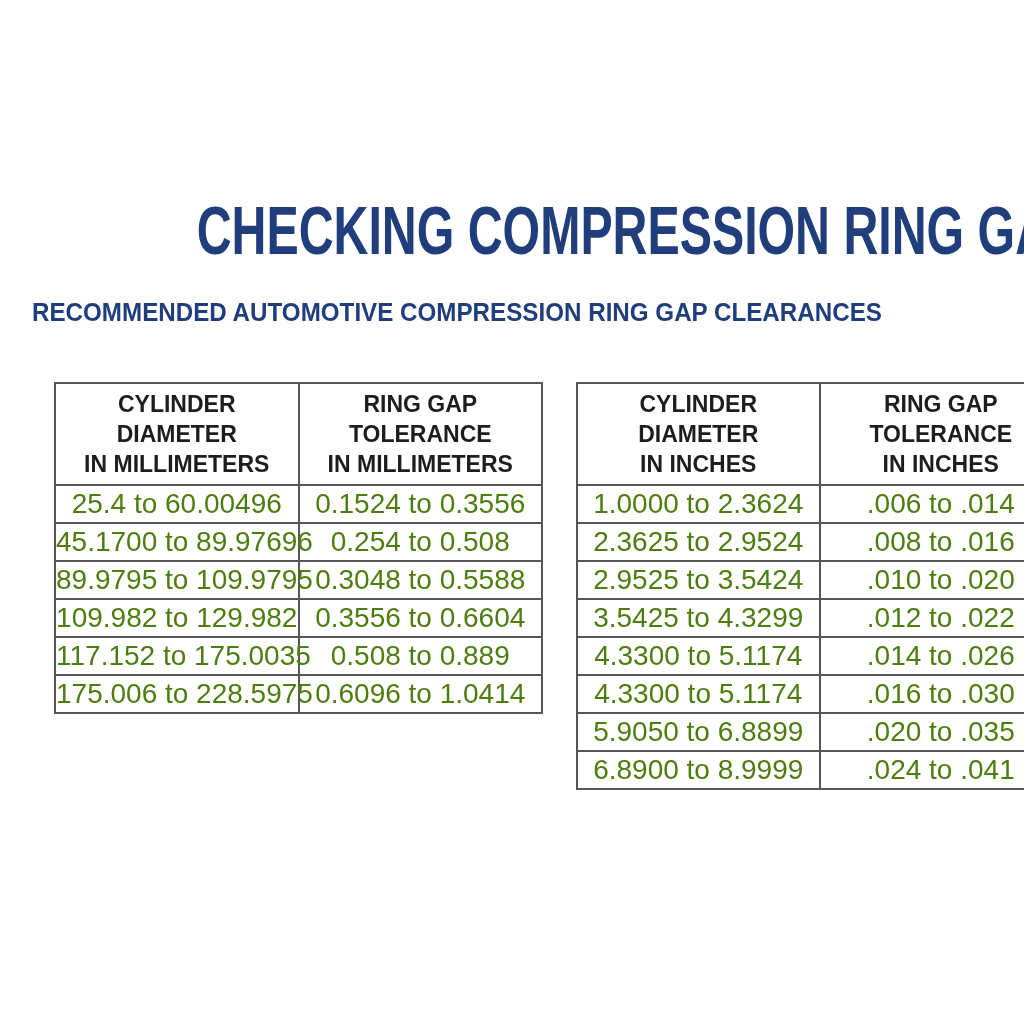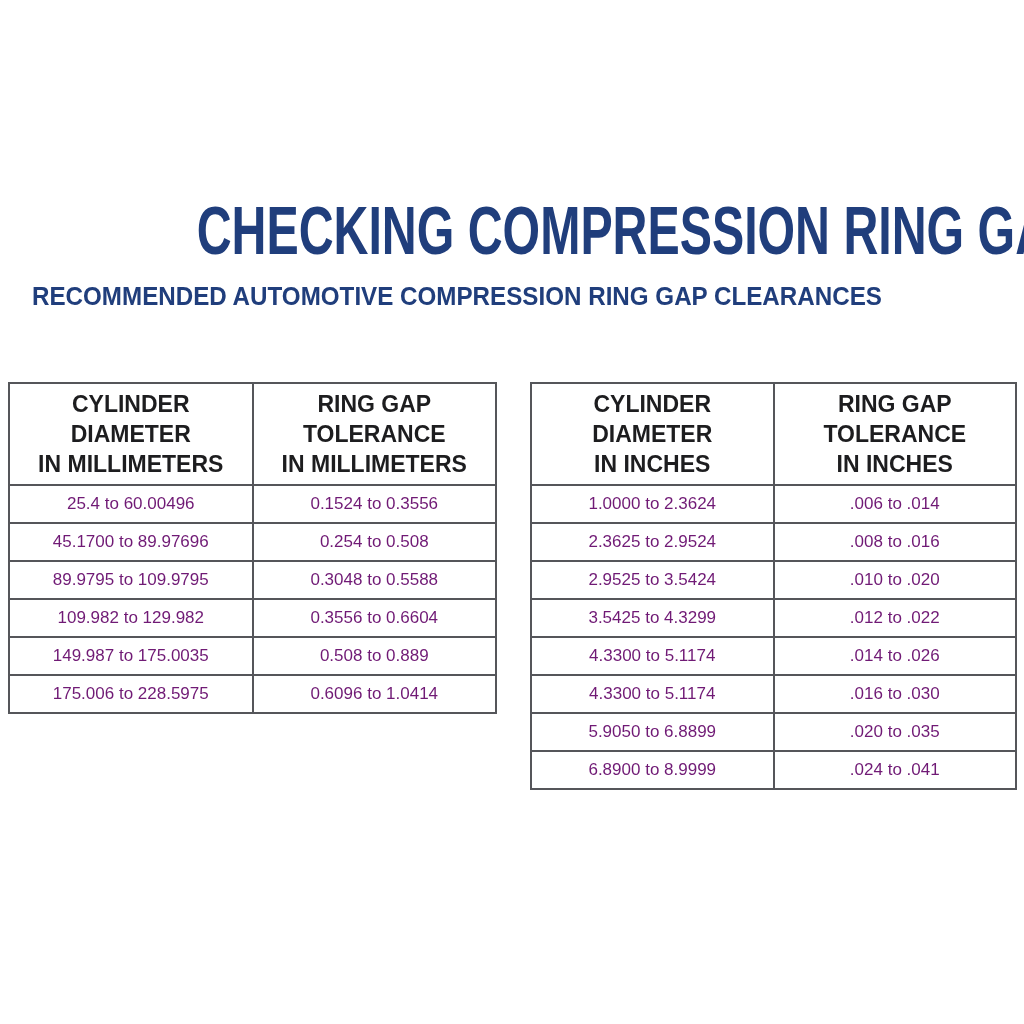--- a/index.html
+++ b/index.html
@@ -28,63 +28,64 @@
     line-height: 62px;
     font-weight: bold;
     color: #203e7c;
     white-space: nowrap;
     transform: scaleX(0.70);
     transform-origin: 50% 50%;
     letter-spacing: 0;
   }
   .subtitle-wrap {
     position: absolute;
-    top: 281px;
+    top: 297px;
     left: 0;
     width: 900px;
     text-align: center;
   }
   .subtitle-text {
     display: inline-block;
     font-size: 26px;
     line-height: 30px;
     font-weight: bold;
     color: #203e7c;
     white-space: nowrap;
     transform: scaleX(0.93);
     transform-origin: 50% 50%;
   }
   .gap-table {
     position: absolute;
     top: 382px;
     border-collapse: collapse;
     table-layout: fixed;
     background: #ffffff;
+    margin-left: 46px;
   }
   .gap-table.mm { left: 8px;   width: 489px; }
   .gap-table.in { left: 530px; width: 487px; }
   .gap-table th, .gap-table td {
     border: 2px solid #55565a;
     text-align: center;
     vertical-align: middle;
     padding: 0;
   }
   .gap-table th {
     height: 100px;
     font-size: 23px;
     line-height: 30px;
     font-weight: bold;
     color: #1d1d1f;
     white-space: pre-line;
   }
   .gap-table td {
     height: 36px;
-    font-size: 17px;
+    font-size: 28px;
     font-weight: normal;
-    color: #701a75;
+    color: #4d7c0f;
     white-space: nowrap;
   }
 </style>
 </head>
 <body>
 
 <div class="title-wrap">
   <span class="title-text">CHECKING COMPRESSION RING GAPS</span>
 </div>
 
@@ -114,21 +115,21 @@
     </tr>
     <tr>
       <td>89.9795 to 109.9795</td>
       <td>0.3048 to 0.5588</td>
     </tr>
     <tr>
       <td>109.982 to 129.982</td>
       <td>0.3556 to 0.6604</td>
     </tr>
     <tr>
-      <td>149.987 to 175.0035</td>
+      <td>117.152 to 175.0035</td>
       <td>0.508 to 0.889</td>
     </tr>
     <tr>
       <td>175.006 to 228.5975</td>
       <td>0.6096 to 1.0414</td>
     </tr>
   </tbody>
 </table>
 
 <table class="gap-table in">

